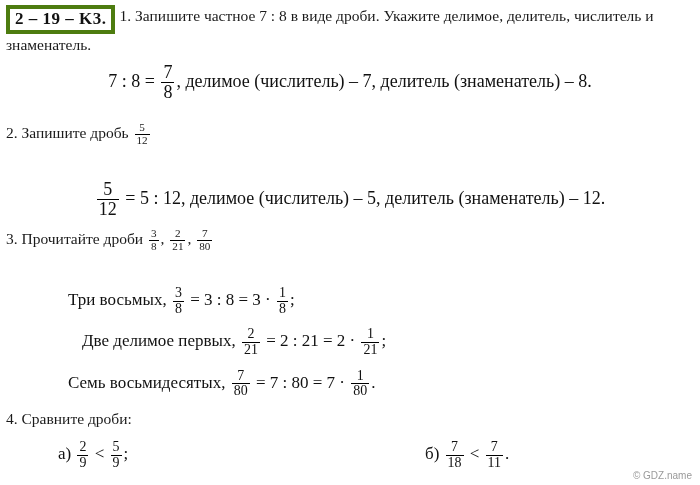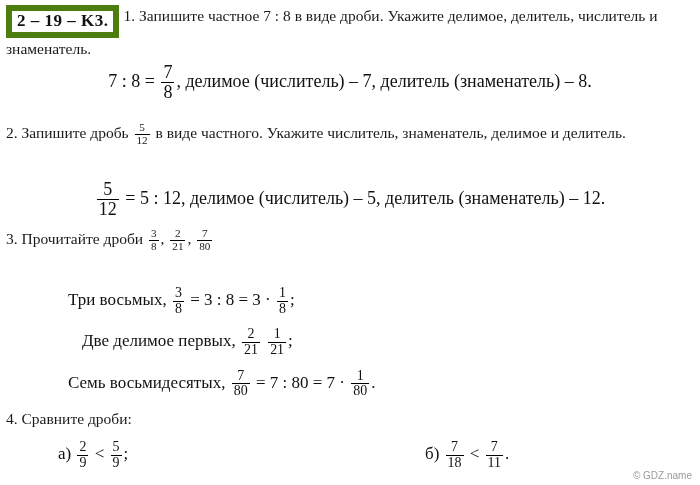--- a/index.html
+++ b/index.html
@@ -19,21 +19,21 @@
     position: relative;
     width: 700px;
     height: 485px;
     padding: 0;
     box-sizing: border-box;
   }
 
   
   .badge {
     display: inline-block;
-    border: 6px solid #4d7c0f;
+    border: 4px solid #4d7c0f;
     padding: 0px 5px 1px 5px;
     font-size: 17px;
     font-weight: bold;
     font-family: "Liberation Serif", serif;
     letter-spacing: 0.5px;
     vertical-align: top;
     line-height: 20px;
   }
 
   .task {
@@ -186,21 +186,20 @@
     </span>
   </div>
 
   <div class="block-q2 task">
     <span>2.</span>
     <span>Запишите дробь</span>
     <span class="frac small">
       <span class="num">5</span>
       <span class="den">12</span>
     </span>
-    <span>в виде частного. Укажите числитель, знаменатель, делимое и делитель.</span>
   </div>
 
   <div class="block-a2 answer">
     <span class="eqline">
       <span class="frac full">
         <span class="num">5</span>
         <span class="den">12</span>
       </span>
       <span>= 5 : 12, делимое (числитель) – 5, делитель (знаменатель) – 12.</span>
     </span>
@@ -236,20 +235,21 @@
         <span class="den">8</span>
       </span><span>;</span>
     </div>
 
     <div class="a3-line a3-l2">
       <span>Две делимое первых,</span>
       <span class="frac mid">
         <span class="num">2</span>
         <span class="den">21</span>
       </span>
+      <span>= 2 : 21 = 2 ·</span>
       <span class="frac mid">
         <span class="num">1</span>
         <span class="den">21</span>
       </span><span>;</span>
     </div>
 
     <div class="a3-line a3-l3">
       <span>Семь восьмидесятых,</span>
       <span class="frac mid">
         <span class="num">7</span>

